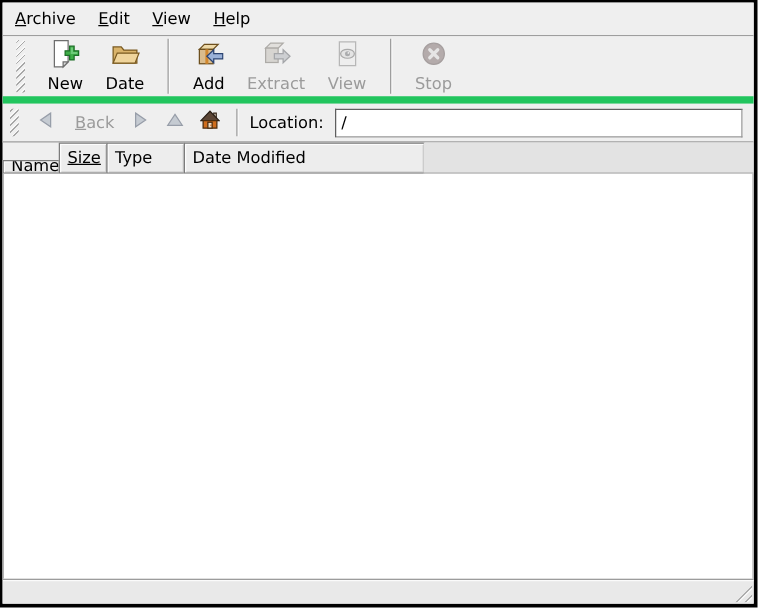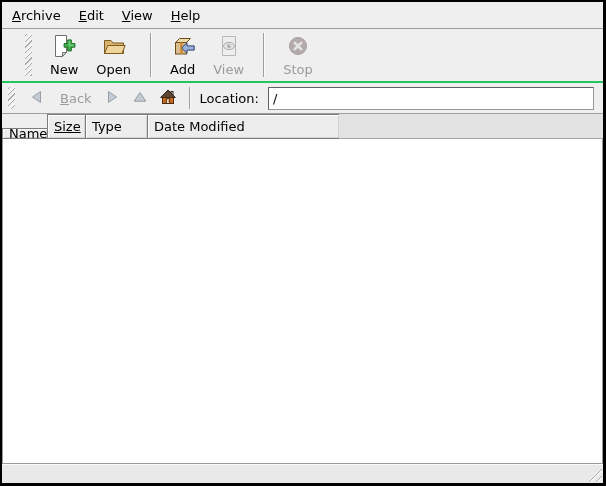--- a/index.html
+++ b/index.html
@@ -7,21 +7,21 @@
   body { background: #000; position: relative; font-family: "DejaVu Sans", "Liberation Sans", sans-serif; font-size: 13px; color: #000; }
   .window { position: absolute; left: 2px; top: 2px; width: 601px; height: 481px; background: #efefef; display: flex; flex-direction: column; overflow: hidden; }
 
   
   .menubar { height: 27px; border-bottom: 1px solid #9e9e9e; display: flex; align-items: center; padding-left: 1px; background: #efefef; }
   .menu-item { display: inline-block; padding: 4px 9px; cursor: default; }
   .mnemonic { display: inline-block; }
   .mnemonic::first-letter { text-decoration: underline; }
 
   
-  .toolbar { height: 54px; border-bottom: 2px solid #22c55e; display: flex; align-items: center; padding: 2px 20px; background: #efefef; }
+  .toolbar { height: 54px; border-bottom: 6px solid #22c55e; display: flex; align-items: center; padding: 2px 8px; background: #efefef; }
   .drag-handle { width: 7px; height: 42px; margin: 0 9px 0 3px;
     background: repeating-linear-gradient(135deg, #f8f8f8 0 1px, #a8a8a8 1px 2px, #efefef 2px 4px);
     border-radius: 1px; }
   .tb-btn { display: flex; flex-direction: column; align-items: center; padding: 2px 7px; margin: 0 1px; border: 1px solid transparent; background: transparent; font: inherit; }
   .tb-btn .tb-label { margin-top: 1px; line-height: 15px; }
   .tb-btn.disabled .tb-label { color: #9b9b9b; }
   .tb-btn.disabled svg { filter: grayscale(80%) opacity(0.45) contrast(85%); }
   .tb-sep { width: 1px; height: 44px; background: #9e9e9e; box-shadow: 1px 0 0 #fafafa; margin: 0 10px; }
 
   
@@ -79,37 +79,47 @@
       <span class="tb-label">New</span>
     </button>
 
     <button class="tb-btn">
       <span>
         <svg width="24" height="24" viewBox="0 0 24 24">
           <path d="M2.5 19.5 V6.5 H9 L11 9 H21.5 V19.5 Z" fill="#d9b36a" stroke="#7a5a20"></path>
           <path d="M2.5 19.5 L5.8 11.5 H23.2 L20 19.5 Z" stroke="#7a5a20" fill="#efd49b"></path>
         </svg>
       </span>
-      <span class="tb-label">Open</span>
+      <span class="tb-label">Date</span>
     </button>
 
     <div class="tb-sep"></div>
 
     <button class="tb-btn">
       <span>
         <svg width="24" height="24" viewBox="0 0 24 24">
           <path d="M4.5 8.5 L8.5 4.5 H19.5 L15.5 8.5 Z" stroke="#6d4f1e" fill="#eed9a8"></path>
           <rect x="4.5" y="8.5" width="11" height="11.5" stroke="#6d4f1e" fill="#dabc8d"></rect>
           <rect x="9.3" y="8.5" width="2.4" height="11.5" fill="#d2882e"></rect>
           <path d="M10.5 14 L16 8.8 V11.9 H23.2 V16.1 H16 V19.2 Z" stroke="#2c4472" fill="#9ab1d8"></path>
         </svg>
       </span>
       <span class="tb-label">Add</span>
     </button>
 
+    <button class="tb-btn disabled">
+      <span>
+        <svg width="24" height="24" viewBox="0 0 24 24">
+          <path d="M3.5 7.5 L7.5 3.5 H17.5 L13.5 7.5 Z" stroke="#6d4f1e" fill="#eed9a8"></path>
+          <rect x="3.5" y="7.5" width="10" height="11.5" stroke="#6d4f1e" fill="#dabc8d"></rect>
+          <path d="M23 14 L17.5 8.8 V11.9 H10.5 V16.1 H17.5 V19.2 Z" stroke="#2c4472" fill="#9ab1d8"></path>
+        </svg>
+      </span>
+      <span class="tb-label">Extract</span>
+    </button>
 
     <button class="tb-btn disabled">
       <span>
         <svg width="24" height="24" viewBox="0 0 24 24">
           <path d="M5.5 2.5 H18.5 V21.5 H5.5 Z" fill="#ffffff" stroke="#707070"></path>
           <ellipse cx="12" cy="12" rx="5.5" ry="3.6" fill="#e6e6e6" stroke="#4c4c4c"></ellipse>
           <circle cx="12" cy="12" r="2" fill="#44566a"></circle>
           <circle cx="12.7" cy="11.3" r="0.7" fill="#ffffff"></circle>
         </svg>
       </span>

